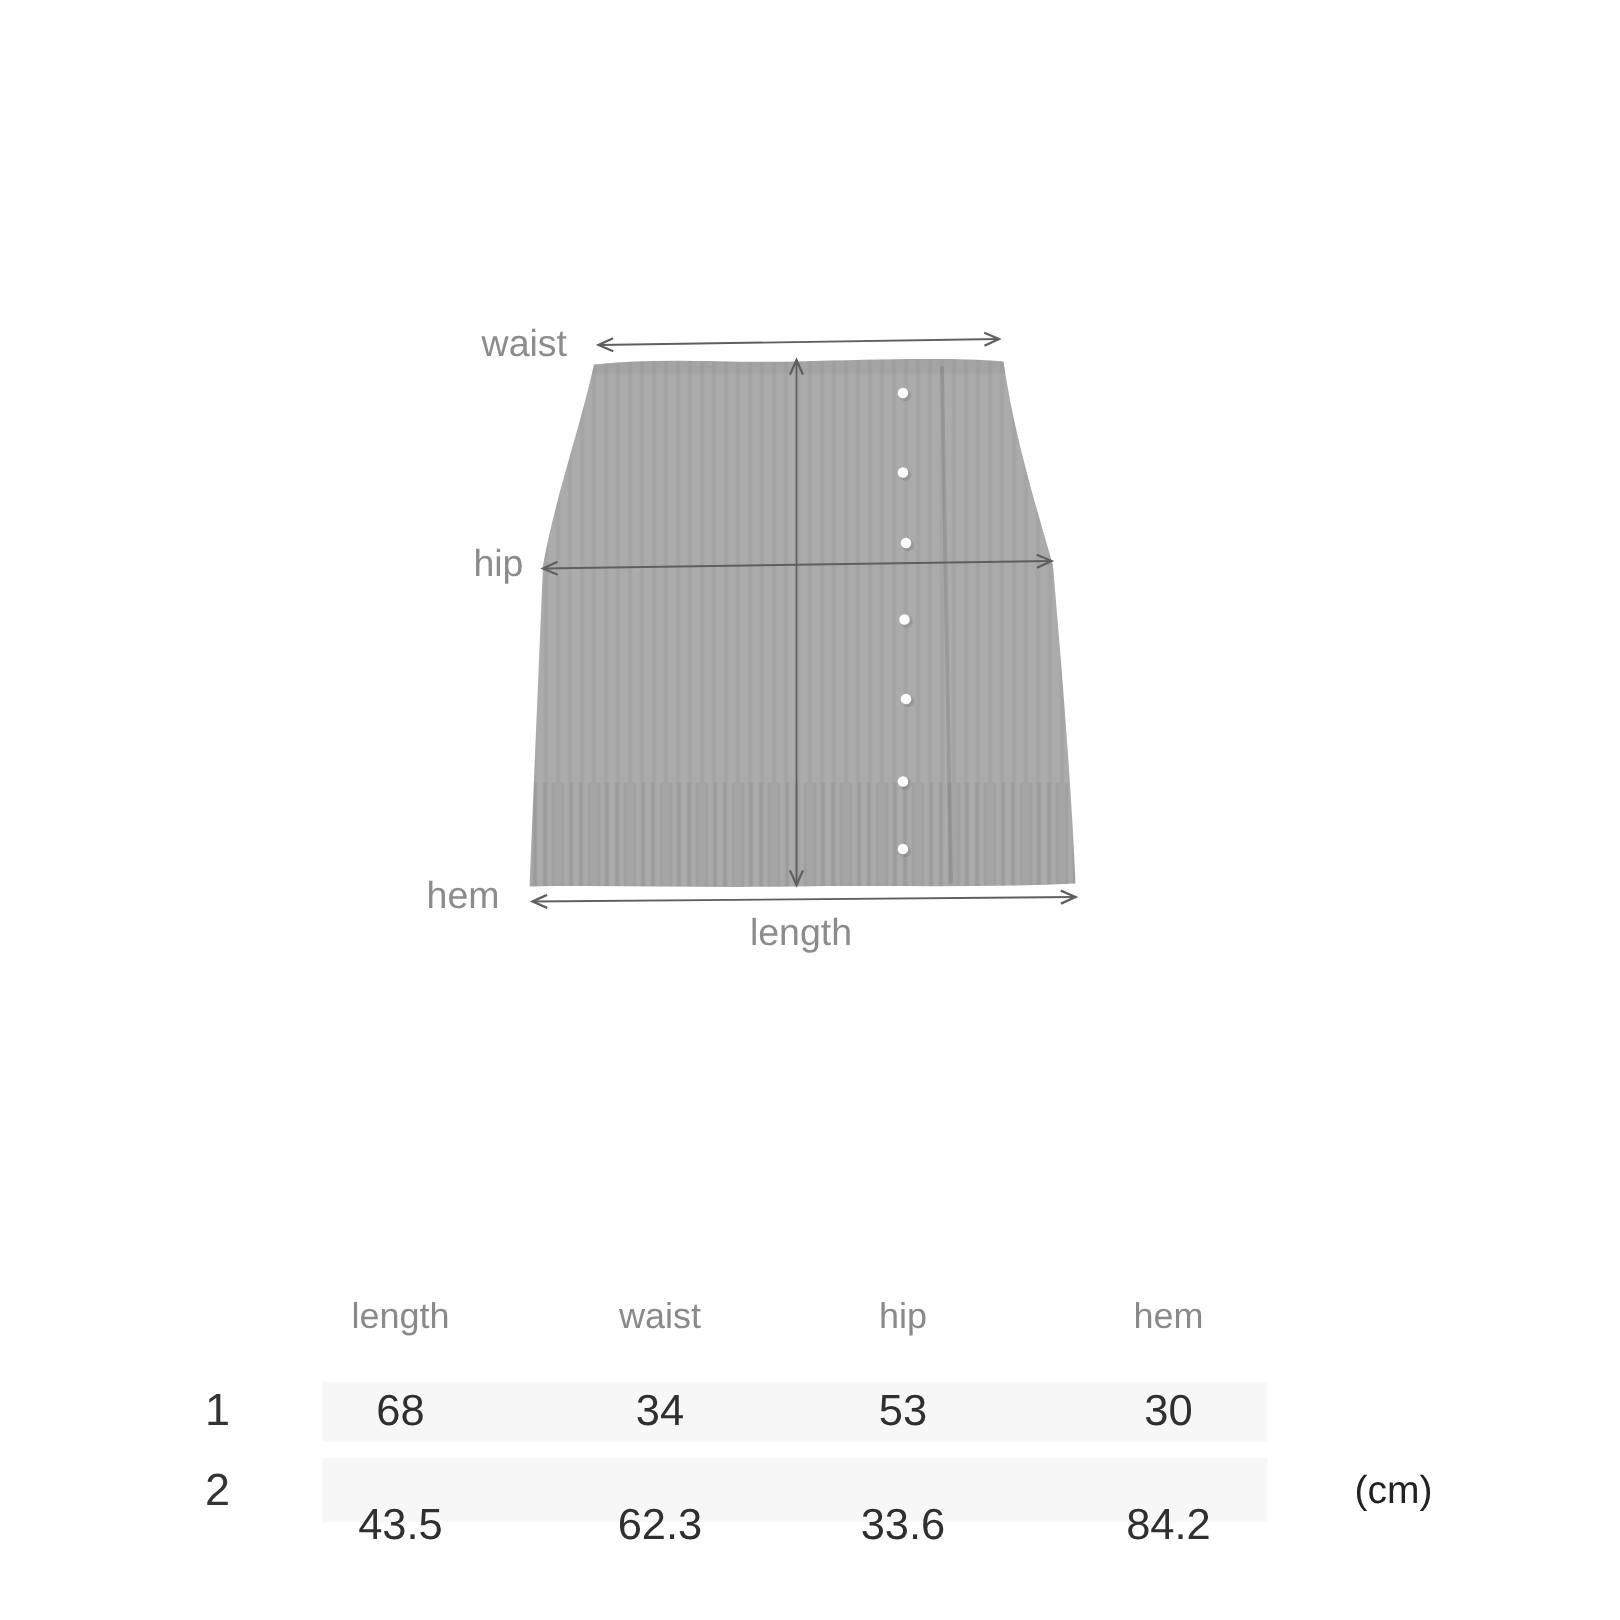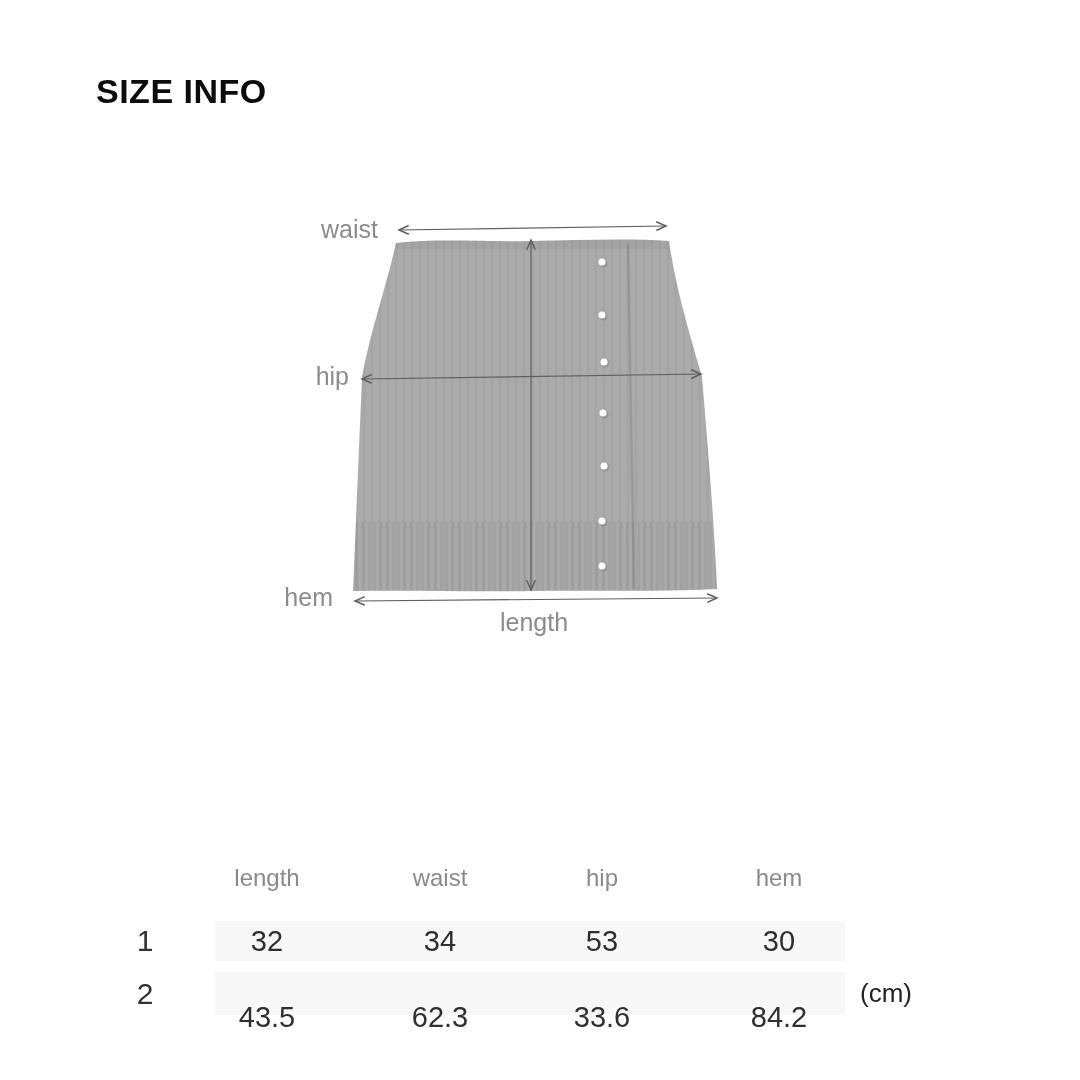--- a/index.html
+++ b/index.html
@@ -29,28 +29,27 @@
   .td { position:absolute; width:170px; text-align:center; font-size:29px; color:#2f2f2f; }
   .td.r1 { top:921px; height:40px; line-height:40px; }
   .td.r2 { top:996px; height:43px; line-height:43px; }
 
   .rowlabel { position:absolute; left:120px; width:50px; text-align:center;
               font-size:30px; color:#333333; }
   .rowlabel.r1 { top:921px; height:40px; line-height:40px; }
   .rowlabel.r2 { top:972px; height:43px; line-height:43px; }
 
   .unit { position:absolute; left:860px; top:972px; width:95px; height:43px;
-          line-height:43px; text-align:left; font-size:26px; color:#222222; }
+          line-height:43px; text-align:right; font-size:26px; color:#222222; }
 </style>
 </head>
 <body>
 
 <div class="canvas">
 
-  <h1 class="title">SIZE INFO</h1>
 
   <svg class="diagram-svg" viewBox="0 0 1080 1080" xmlns="http://www.w3.org/2000/svg" aria-hidden="true">
     <defs>
       <clipPath id="skirtClip">
         <path d="M396,243 C440,238 480,242 531,241 C580,240 630,238 669,241
                  C676,290 690,335 702,377 C708,448 714,520 717,589
                  C655,592 590,590 531,591 C470,592 410,590 353,591
                  C356,520 359,448 362,377 C370,332 386,288 396,243 Z"></path>
       </clipPath>
       <pattern id="knit" width="8" height="8" patternUnits="userSpaceOnUse">
@@ -122,21 +121,21 @@
   <div>
     <div class="th col1">length</div>
     <div class="th col2">waist</div>
     <div class="th col3">hip</div>
     <div class="th col4">hem</div>
 
     <div class="stripe r1"></div>
     <div class="stripe r2"></div>
 
     <div class="rowlabel r1">1</div>
-    <div class="td r1 col1">32</div>
+    <div class="td r1 col1">68</div>
     <div class="td r1 col2">34</div>
     <div class="td r1 col3">53</div>
     <div class="td r1 col4">30</div>
 
     <div class="rowlabel r2">2</div>
     <div class="td r2 col1">43.5</div>
     <div class="td r2 col2">62.3</div>
     <div class="td r2 col3">33.6</div>
     <div class="td r2 col4">84.2</div>
 

